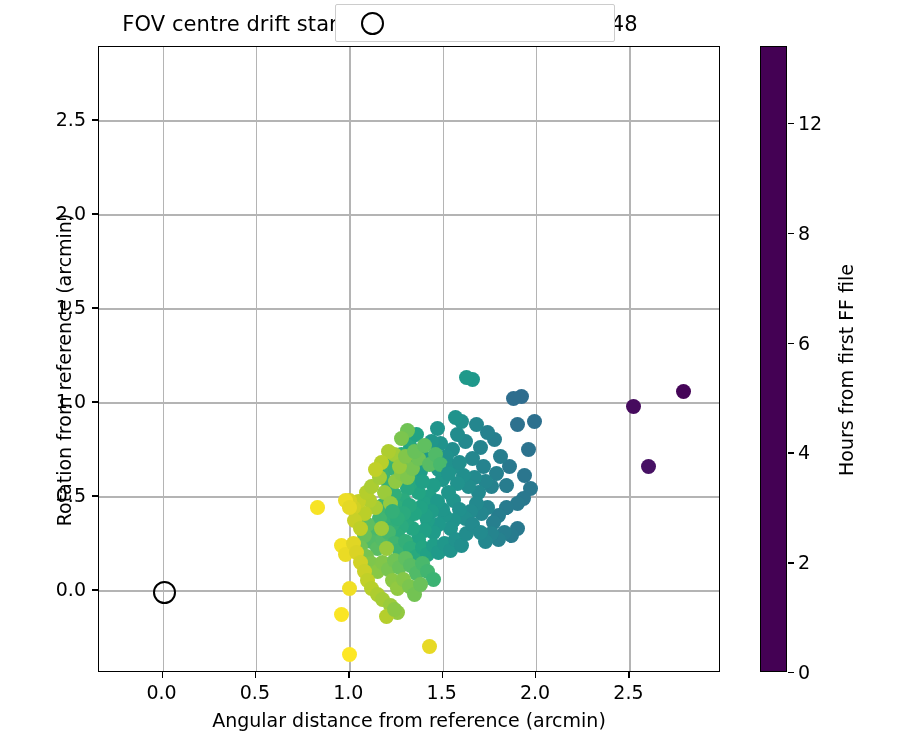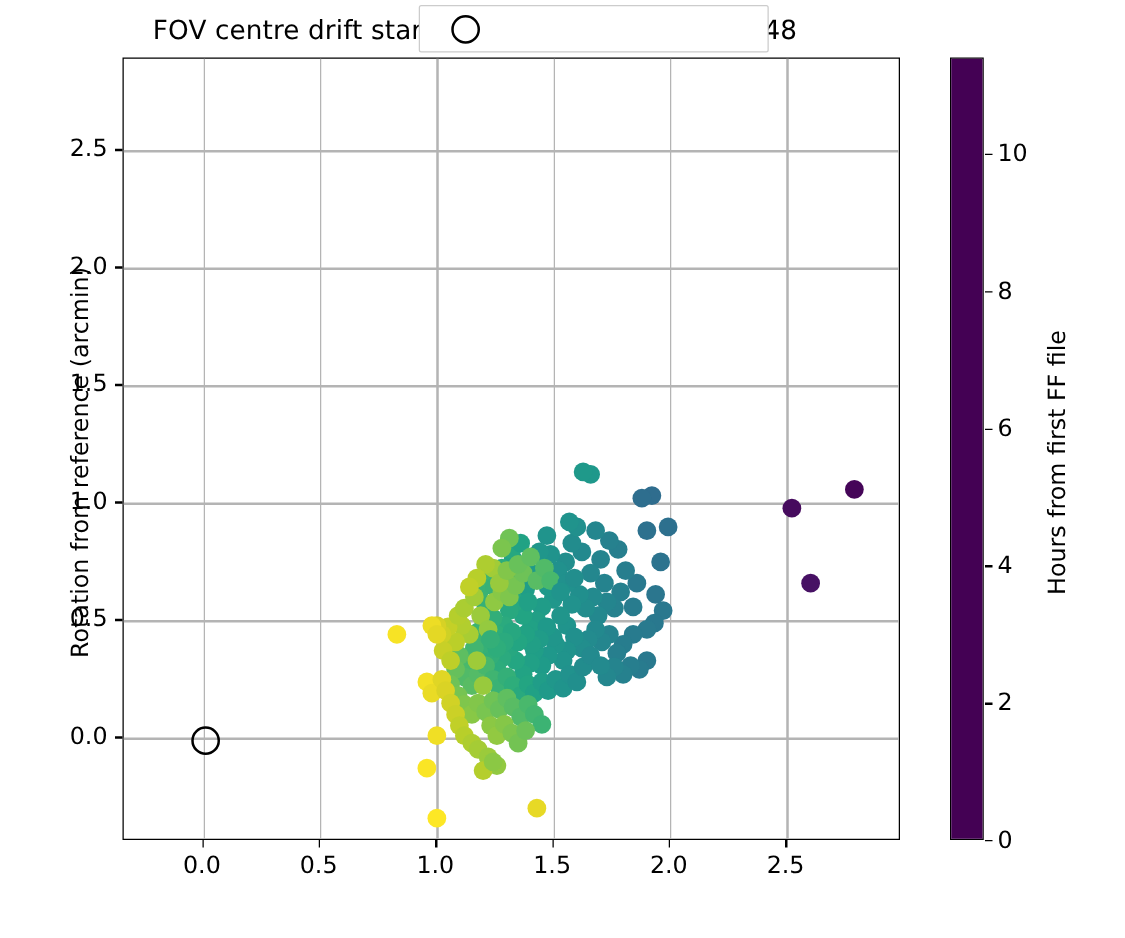--- a/index.html
+++ b/index.html
@@ -325,20 +325,21 @@
       <div class="tick y" style="top: 401.297px;"></div>
       <div class="ticklabel y" style="top: 401.297px;">1.0</div>
       <div class="tick y" style="top: 307.303px;"></div>
       <div class="ticklabel y" style="top: 307.303px;">1.5</div>
       <div class="tick y" style="top: 213.309px;"></div>
       <div class="ticklabel y" style="top: 213.309px;">2.0</div>
       <div class="tick y" style="top: 119.315px;"></div>
       <div class="ticklabel y" style="top: 119.315px;">2.5</div>
     </div>
 
+  <div id="xaxis-label">Angular distance from reference (arcmin)</div>
   <div id="yaxis-label">Rotation from reference (arcmin)</div>
 
   <div id="legend">
     <div id="legend-marker"></div>
   </div>
 
   <div id="colorbar">
     <div id="colorbar-gradient" style="background: linear-gradient(rgb(68, 1, 84) 100%, rgb(70, 9, 92) 97.5%, rgb(71, 18, 100) 95%, rgb(72, 26, 107) 92.5%, rgb(72, 34, 114) 90%, rgb(71, 42, 120) 87.5%, rgb(70, 49, 125) 85%, rgb(69, 56, 128) 82.5%, rgb(67, 63, 132) 80%, rgb(64, 70, 136) 77.5%, rgb(62, 77, 138) 75%, rgb(59, 83, 139) 72.5%, rgb(56, 89, 140) 70%, rgb(53, 95, 141) 67.5%, rgb(51, 101, 142) 65%, rgb(48, 107, 142) 62.5%, rgb(45, 112, 142) 60%, rgb(43, 118, 142) 57.5%, rgb(40, 123, 142) 55%, rgb(38, 129, 142) 52.5%, rgb(36, 134, 142) 50%, rgb(34, 140, 141) 47.5%, rgb(33, 145, 141) 45%, rgb(32, 151, 139) 42.5%, rgb(32, 156, 137) 40%, rgb(33, 162, 133) 37.5%, rgb(38, 167, 129) 35%, rgb(45, 172, 124) 32.5%, rgb(55, 177, 118) 30%, rgb(67, 182, 112) 27.5%, rgb(81, 186, 104) 25%, rgb(95, 190, 96) 22.5%, rgb(111, 194, 86) 20%, rgb(127, 198, 76) 17.5%, rgb(145, 201, 65) 15%, rgb(163, 204, 54) 12.5%, rgb(181, 206, 44) 10%, rgb(199, 208, 39) 7.5%, rgb(217, 211, 37) 5%, rgb(235, 220, 37) 2.5%, rgb(253, 231, 37) 0%);"></div>
   </div>
   <div id="colorbar-ticks">
@@ -346,16 +347,16 @@
       <div class="cblabel" style="top: 672px;">0</div>
       <div class="cbtick" style="top: 562.175px;"></div>
       <div class="cblabel" style="top: 562.175px;">2</div>
       <div class="cbtick" style="top: 452.351px;"></div>
       <div class="cblabel" style="top: 452.351px;">4</div>
       <div class="cbtick" style="top: 342.526px;"></div>
       <div class="cblabel" style="top: 342.526px;">6</div>
       <div class="cbtick" style="top: 232.702px;"></div>
       <div class="cblabel" style="top: 232.702px;">8</div>
       <div class="cbtick" style="top: 122.877px;"></div>
-      <div class="cblabel" style="top: 122.877px;">10</div>
+      <div class="cblabel" style="top: 122.877px;">12</div>
     </div>
   <div id="colorbar-label">Hours from first FF file</div>
 </div>
 
 </body></html>

